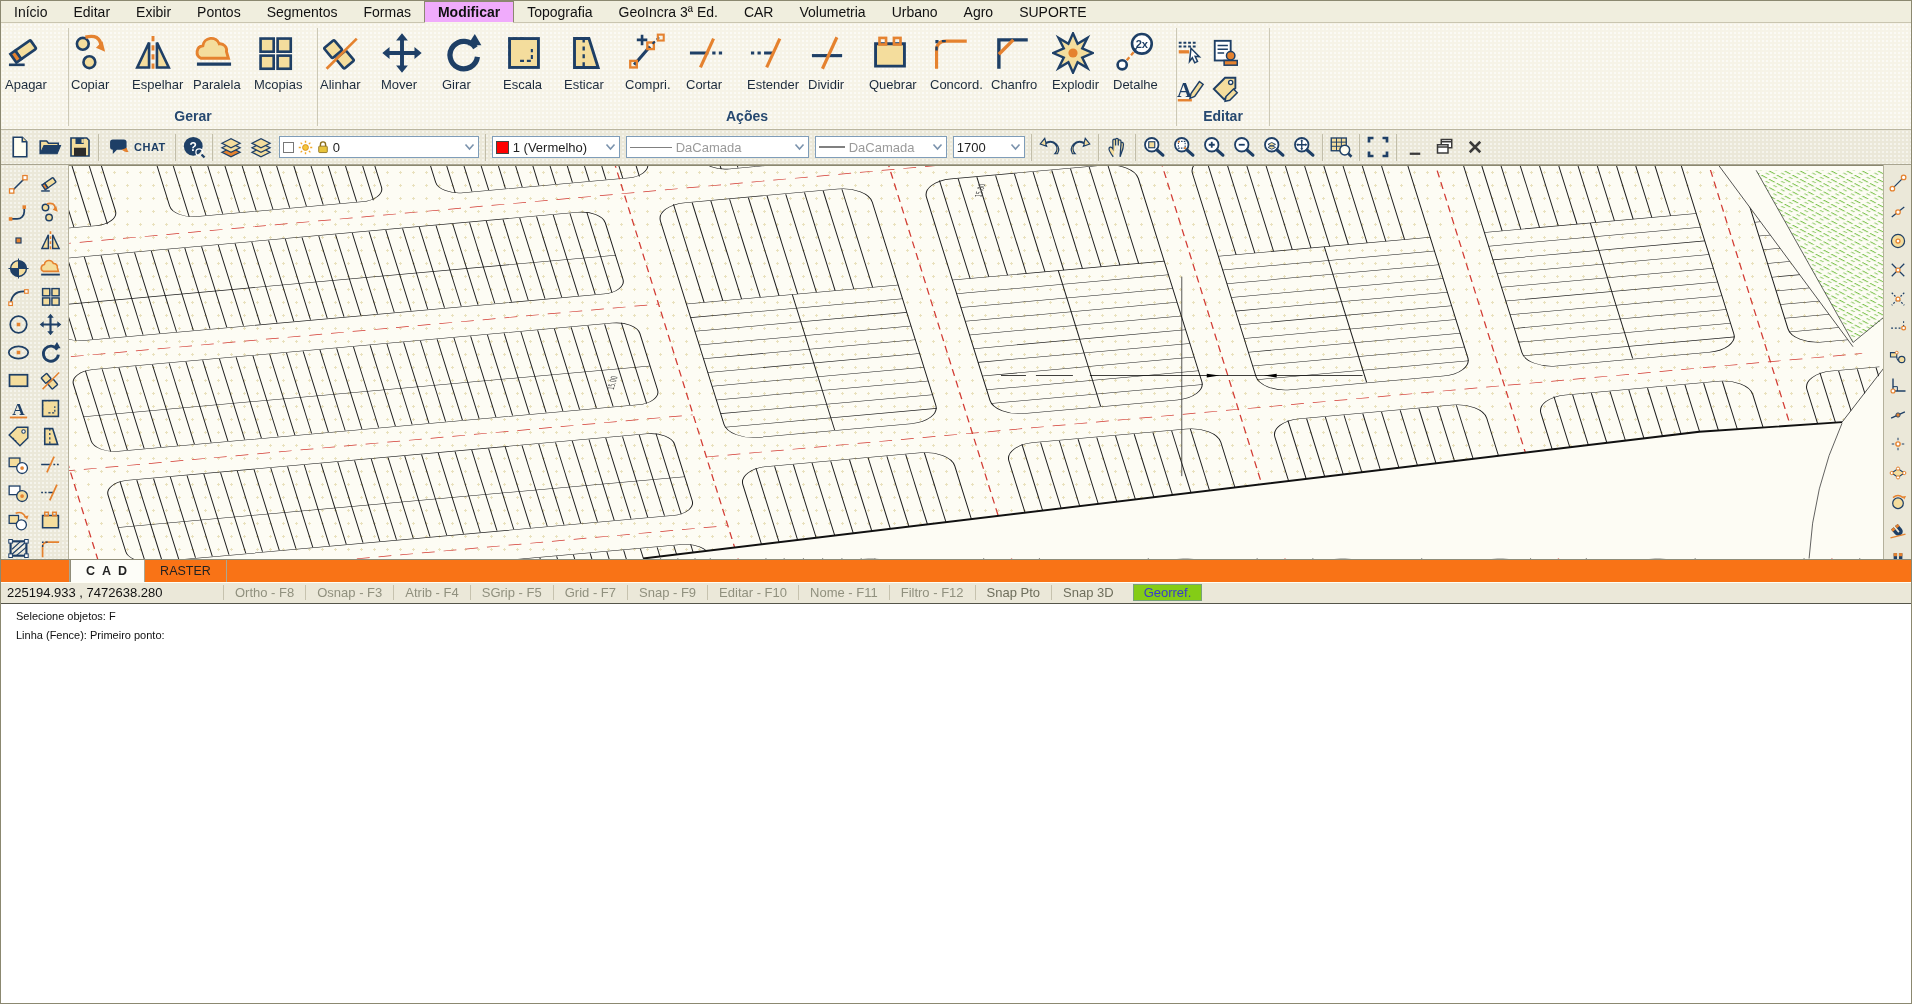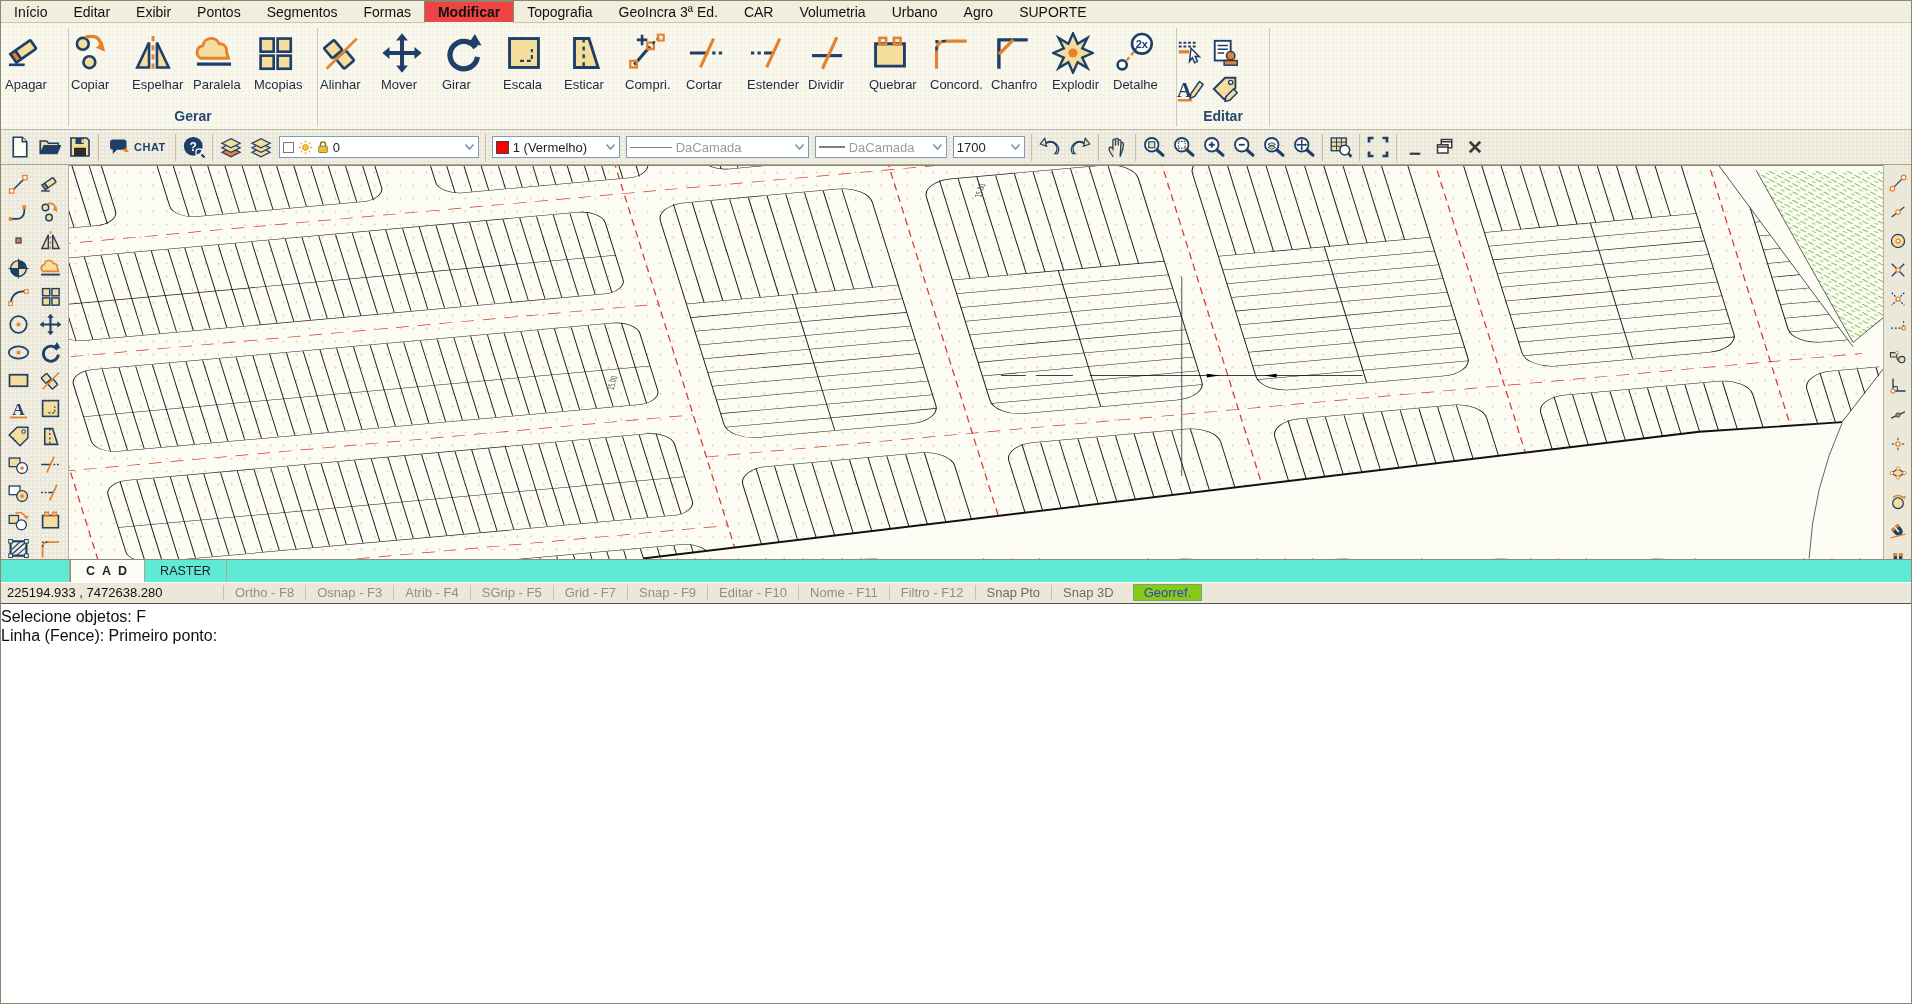--- a/index.html
+++ b/index.html
@@ -2,21 +2,21 @@
 <html><head>
 <meta charset="utf-8">
 <style>
 *{box-sizing:border-box;margin:0;padding:0}
 html,body{width:1912px;height:1004px}
 body{font-family:"Liberation Sans",sans-serif;background:#ece9da;overflow:hidden}
 .app{width:1912px;height:1004px;display:flex;flex-direction:column;border:1px solid #8b8870}
 
 .menubar{height:22px;background:#f0eede;display:flex;align-items:stretch;font-size:14px;border-bottom:1px solid #c9c5b0}
 .menu-item{padding:0 13px;display:flex;align-items:center;color:#111;cursor:default;white-space:nowrap}
-.menu-item.active{background:#ef4444;font-weight:bold;border:1px solid #8b8870;border-bottom:1px solid #f8f5e9;margin-bottom:-1px}
+.menu-item.active{background:#f0abfc;font-weight:bold;border:1px solid #8b8870;border-bottom:1px solid #f8f5e9;margin-bottom:-1px}
 
 .ribbon{height:107px;background:#f6f3e7;background-image:radial-gradient(rgba(255,255,255,.6) 1px,transparent 1px);background-size:4px 4px;display:flex;align-items:stretch;padding:2px 0 0 4px;border-bottom:1px solid #b9b5a0}
 .rgroup{display:flex;flex-direction:column}
 .rgroup-items{display:flex;flex:1;align-items:flex-start}
 .rbtn{width:61px;display:flex;flex-direction:column;align-items:flex-start;padding-top:7px;cursor:default}
 .rbtn .rbtn-label{font-size:13px;color:#1c2b3d;margin-top:3px;white-space:nowrap}
 .rgroup-label{text-align:center;font-size:14px;font-weight:bold;color:#26486f;padding:1px 0 5px;min-height:20px}
 .rsep{width:1px;background:#cdc9b6;margin:3px 2px}
 .rgroup.compact .rgroup-items{display:grid;grid-template-columns:36px 36px;grid-auto-rows:36px;align-items:center;justify-items:center;padding:6px 8px 0}
 
@@ -35,30 +35,30 @@
 .lsample.thick{border-top-width:2px;width:26px}
 
 .main{flex:1;display:flex;min-height:0}
 .left-toolbar{width:68px;background:#ebe8d9;background-image:radial-gradient(rgba(255,255,255,.5) 1px,transparent 1px);background-size:4px 4px;padding:6px 3px;display:grid;grid-template-columns:30px 30px;gap:2px;align-content:start;justify-content:center;border-right:1px solid #b5b19c}
 .ltbtn{width:30px;height:26px;display:flex;align-items:center;justify-content:center;cursor:default}
 .canvas{flex:1;position:relative;background:#fdfcf4;background-image:radial-gradient(#e9e1bd 1px,transparent 1.2px);background-size:13px 13px;border-top:1px solid #8b8870;overflow:hidden}
 .canvas svg{position:absolute;left:0;top:0;width:100%;height:100%}
 .right-toolbar{width:28px;background:#ebe8d9;display:flex;flex-direction:column;align-items:center;padding-top:8px;gap:9px;border-left:1px solid #b5b19c}
 .rtbtn{width:22px;height:21px;display:flex;align-items:center;justify-content:center;cursor:default}
 
-.tabrow{height:23px;background:#5eead4;display:flex;align-items:stretch;border-top:1px solid #8f8c78;font-size:12.5px}
+.tabrow{height:23px;background:#f97316;display:flex;align-items:stretch;border-top:1px solid #8f8c78;font-size:12.5px}
 .tabspacer{width:69px;border-right:1px solid #aaa792}
 .tab{padding:0 15px;display:flex;align-items:center;color:#222;border-right:1px solid #aaa792;cursor:default}
 .tab.active{background:#fdfdf8;font-weight:bold;letter-spacing:2px;border-left:1px solid #8f8c78}
 .statusbar{height:21px;background:#ebe8d9;display:flex;align-items:center;font-size:13px;border-top:1px solid #fffef4}
 .coords{width:222px;display:flex;align-items:center;padding-left:6px;color:#111}
 .stog{padding:0 11px;display:flex;align-items:center;color:#90907e;border-left:1px solid #c6c2ae;white-space:nowrap;cursor:default}
 .stog.dark{color:#6e6e5c}
 .georef{margin-left:8px;padding:0 10px;display:flex;align-items:center;background:#84cc16;color:#3a3acc;border:1px solid #79a279;cursor:default}
-.cmd{flex:1;background:#fff;border-top:1px solid #55554a;font-size:16px;padding:3px 0;color:#101010}
+.cmd{flex:1;background:#fff;border-top:1px solid #55554a;font-size:11px;padding:3px 15px;color:#101010}
 .cmdline{line-height:19px;white-space:pre}
 .cmdline.bold{font-weight:bold;color:#0a2d8a}
 </style>
 </head>
 <body>
 
 <div class="app">
   <div class="menubar" id="menubar">
       <div class="menu-item">Início</div>
       <div class="menu-item">Editar</div>
@@ -234,20 +234,21 @@
             <svg viewBox="0 0 32 32" width="42" height="42" fill="none">
               <circle cx="22" cy="9" r="7.5" fill="#fff" stroke="#1e3f66" stroke-width="2"></circle>
               <text x="22" y="12.5" font-size="8.5" font-weight="bold" text-anchor="middle" fill="#1e3f66" font-family="Liberation Sans,sans-serif">2x</text>
               <circle cx="7" cy="25" r="3.5" fill="#fff" stroke="#1e3f66" stroke-width="2"></circle>
               <path d="M10.5 21.5 L16.5 14.5" stroke="#e5822f" stroke-width="1.8" stroke-dasharray="3 2"></path>
               <path d="M18.5 12 l-3.5 1 1.5 3 Z" fill="#1e3f66"></path>
             </svg>
             <div class="rbtn-label">Detalhe</div>
           </div>
         </div>
+        <div class="rgroup-label">Ações</div>
       </div>
       <div class="rsep"></div>
       <div class="rgroup compact">
         <div class="rgroup-items">
           <div class="rbtn">
             <svg viewBox="0 0 32 32" width="30" height="30" fill="none">
               <path d="M4 5 H22 M4 9 H22" stroke="#1e3f66" stroke-width="2" stroke-dasharray="3 2"></path>
               <rect x="4" y="13" width="11" height="3.5" fill="#e5822f"></rect>
               <path d="M17 11 L26 20 L21.5 19.5 L24 25 L21 26.5 L18.5 21 L15.5 25 Z" fill="#fff" stroke="#1e3f66" stroke-width="1.6"></path>
             </svg>

